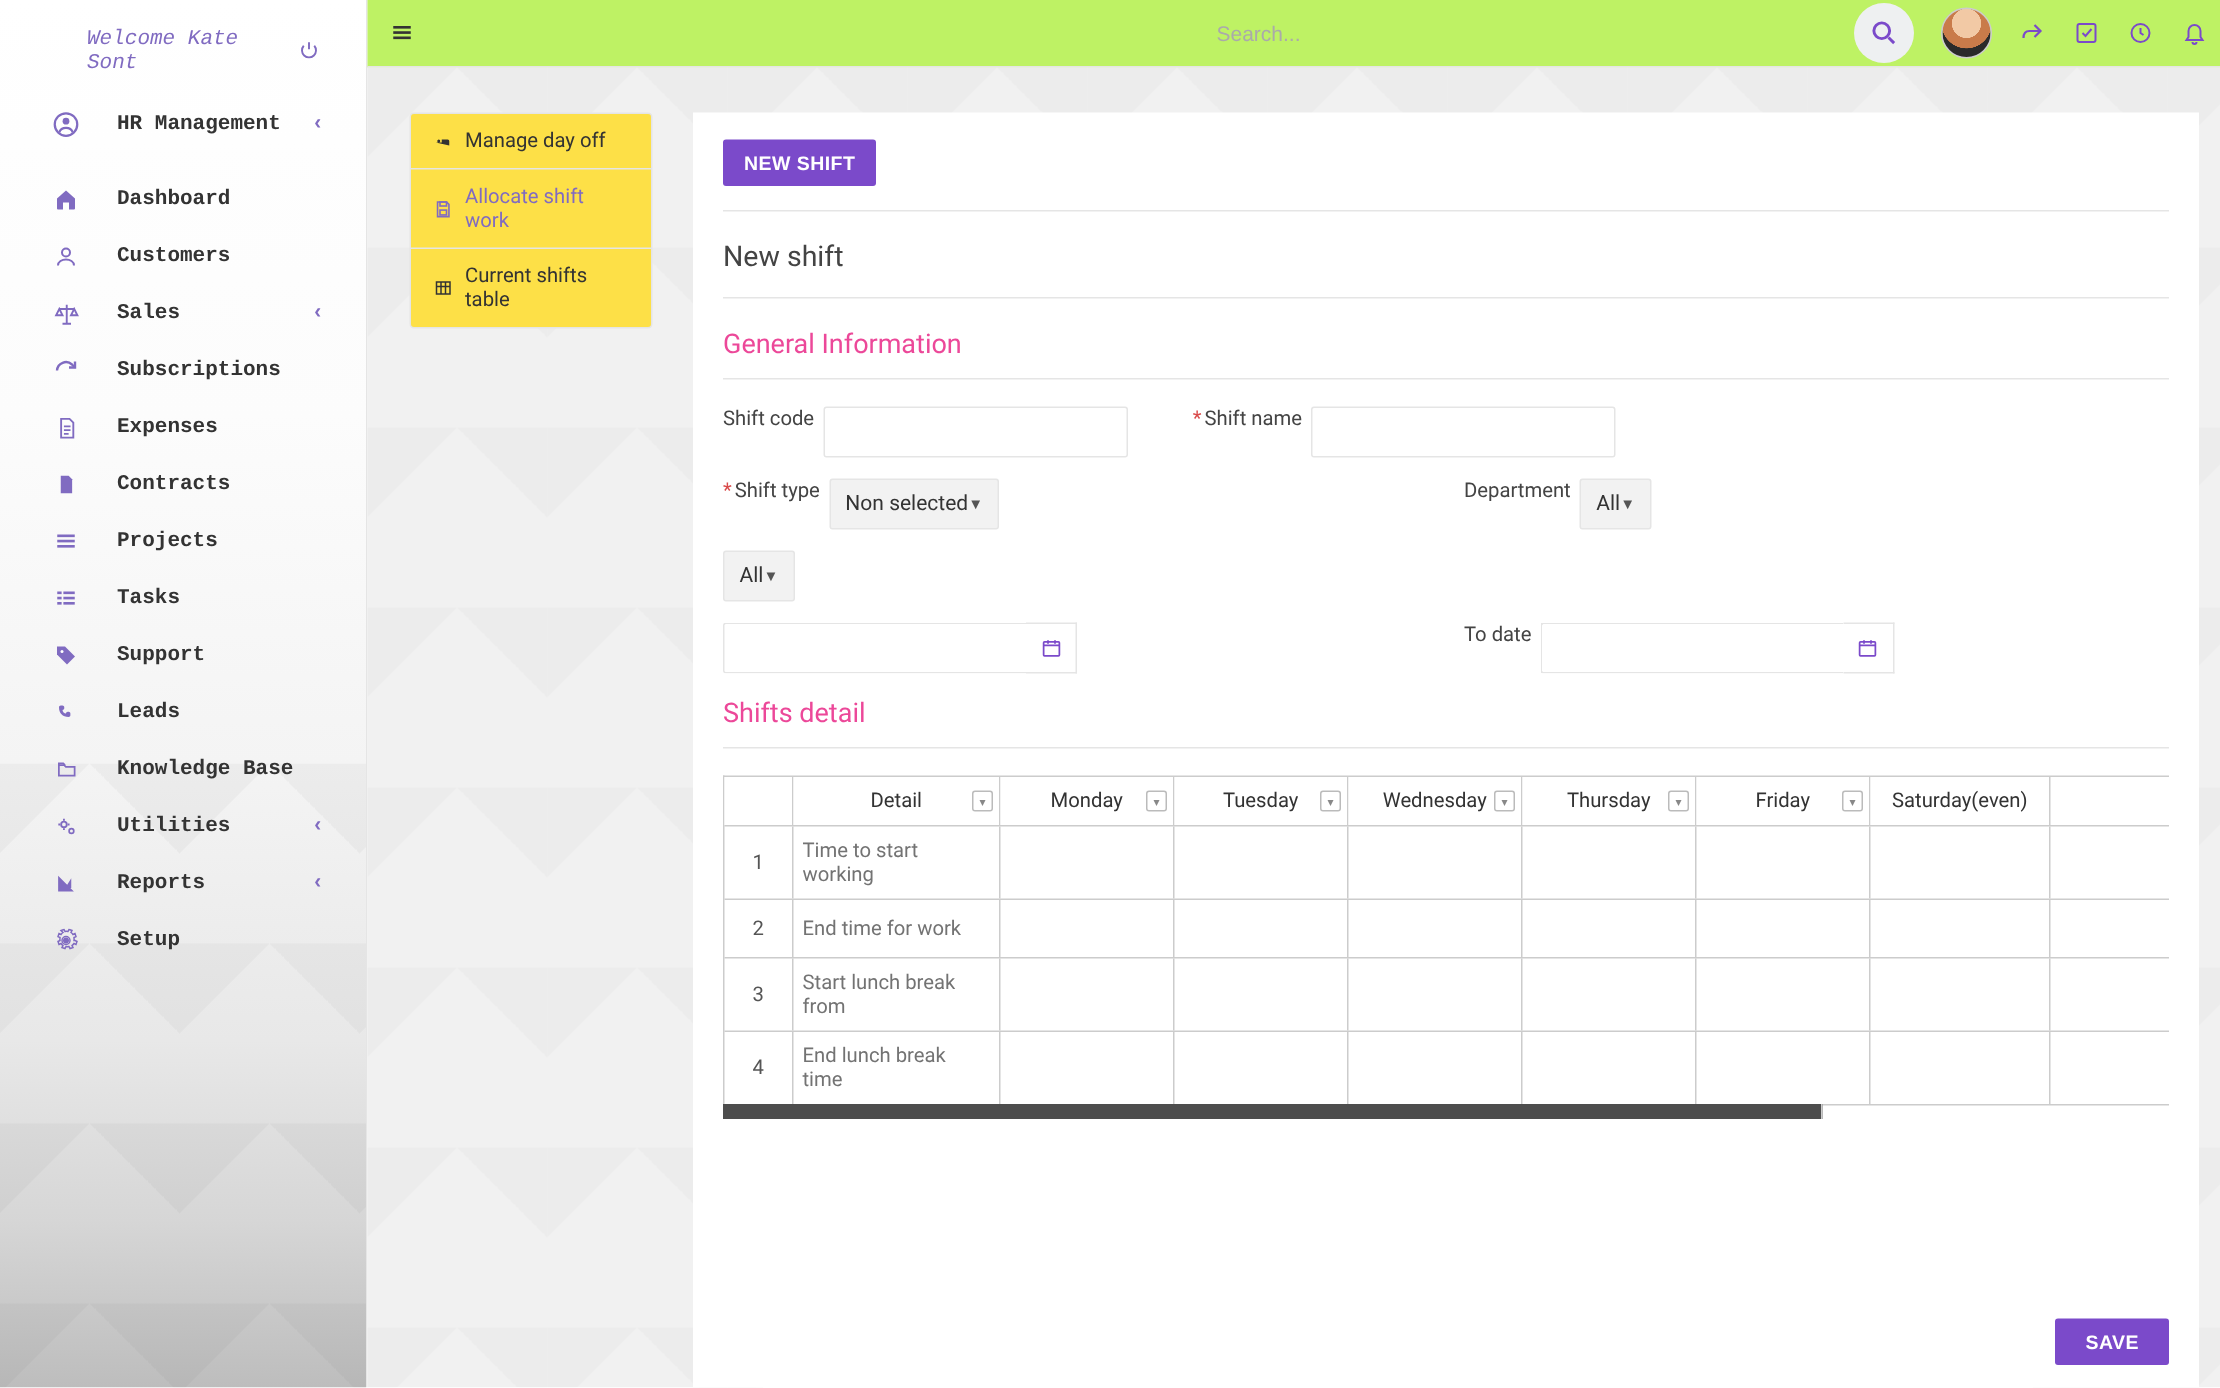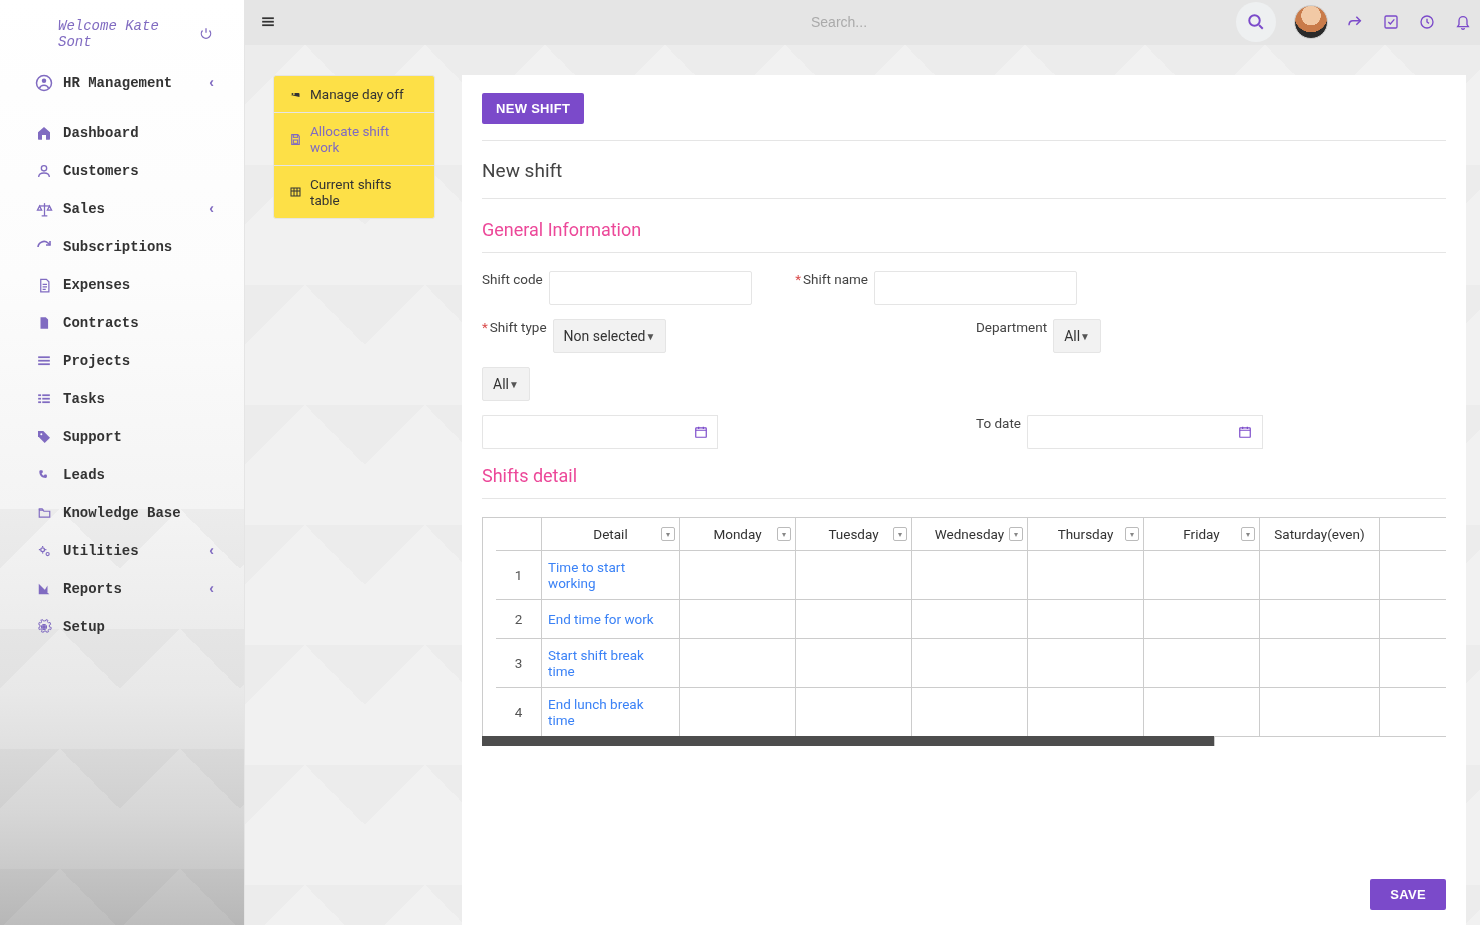--- a/index.html
+++ b/index.html
@@ -59,21 +59,21 @@
   }
   .power-btn{
     color:var(--link);
     display:flex;align-items:center;justify-content:center;
     width:20px;height:20px;
     cursor:pointer;
   }
   .nav-item{
     display:flex;align-items:center;
     padding:10px 20px 10px 35px;
-    gap:10px;
+    gap:25px;
     color:var(--text);
     font-weight:600;
     cursor:pointer;
     position:relative;
   }
   .nav-item.collapsible::after{
     content:"‹";
     position:absolute;
     right:28px;
     color:var(--link);
@@ -87,21 +87,21 @@
     width:18px;height:18px;
     color:var(--link);
     flex:0 0 18px;
     display:flex;align-items:center;justify-content:center;
   }
 
   
   .topbar{
     position:absolute;
     left:245px;top:0;right:0;height:45px;
-    background:#e5e5e5;
+    background:#bef264;
     border-bottom:1px solid var(--border);
     display:flex;align-items:center;
     padding:0 0 0 12px;
     gap:10px;
   }
   .hamburger{
     color:#333;
     width:22px;height:22px;
     display:flex;align-items:center;justify-content:center;
     cursor:pointer;
@@ -239,33 +239,32 @@
     cursor:pointer;
     background:#fff;
   }
 
   
   .grid{
     border:1px solid #ccc;
     border-right:none;
     font-size:13.5px;
     margin-top:8px;
-    padding-left:13px;
   }
   .grid-row{display:flex;border-bottom:1px solid #ccc;}
   .grid-row:last-child{border-bottom:none;}
   .grid-cell{
     border-right:1px solid #ccc;
     padding:8px 6px;
     min-height:38px;
     display:flex;align-items:center;
     position:relative;
   }
   .c-num{width:46px;justify-content:center;color:#555;}
-  .c-detail{width:138px;color:#3b82f6;}
+  .c-detail{width:138px;color:#737373;}
   .c-day{width:116px;}
   .grid-header .grid-cell{
     font-weight:400;color:#333;
     justify-content:center;
     min-height:30px;
     background:#fff;
   }
   .grid-header .c-detail{justify-content:center;}
   .filter-icon{
     position:absolute;right:4px;top:50%;transform:translateY(-50%);
@@ -643,21 +642,21 @@
         <div class="grid-cell c-detail">End time for work</div>
         <div class="grid-cell c-day"></div>
         <div class="grid-cell c-day"></div>
         <div class="grid-cell c-day"></div>
         <div class="grid-cell c-day"></div>
         <div class="grid-cell c-day"></div>
         <div class="grid-cell c-day" style="width:120px;"></div>
       </div>
       <div class="grid-row">
         <div class="grid-cell c-num">3</div>
-        <div class="grid-cell c-detail">Start shift break time</div>
+        <div class="grid-cell c-detail">Start lunch break from</div>
         <div class="grid-cell c-day"></div>
         <div class="grid-cell c-day"></div>
         <div class="grid-cell c-day"></div>
         <div class="grid-cell c-day"></div>
         <div class="grid-cell c-day"></div>
         <div class="grid-cell c-day" style="width:120px;"></div>
       </div>
       <div class="grid-row">
         <div class="grid-cell c-num">4</div>
         <div class="grid-cell c-detail">End lunch break time</div>

